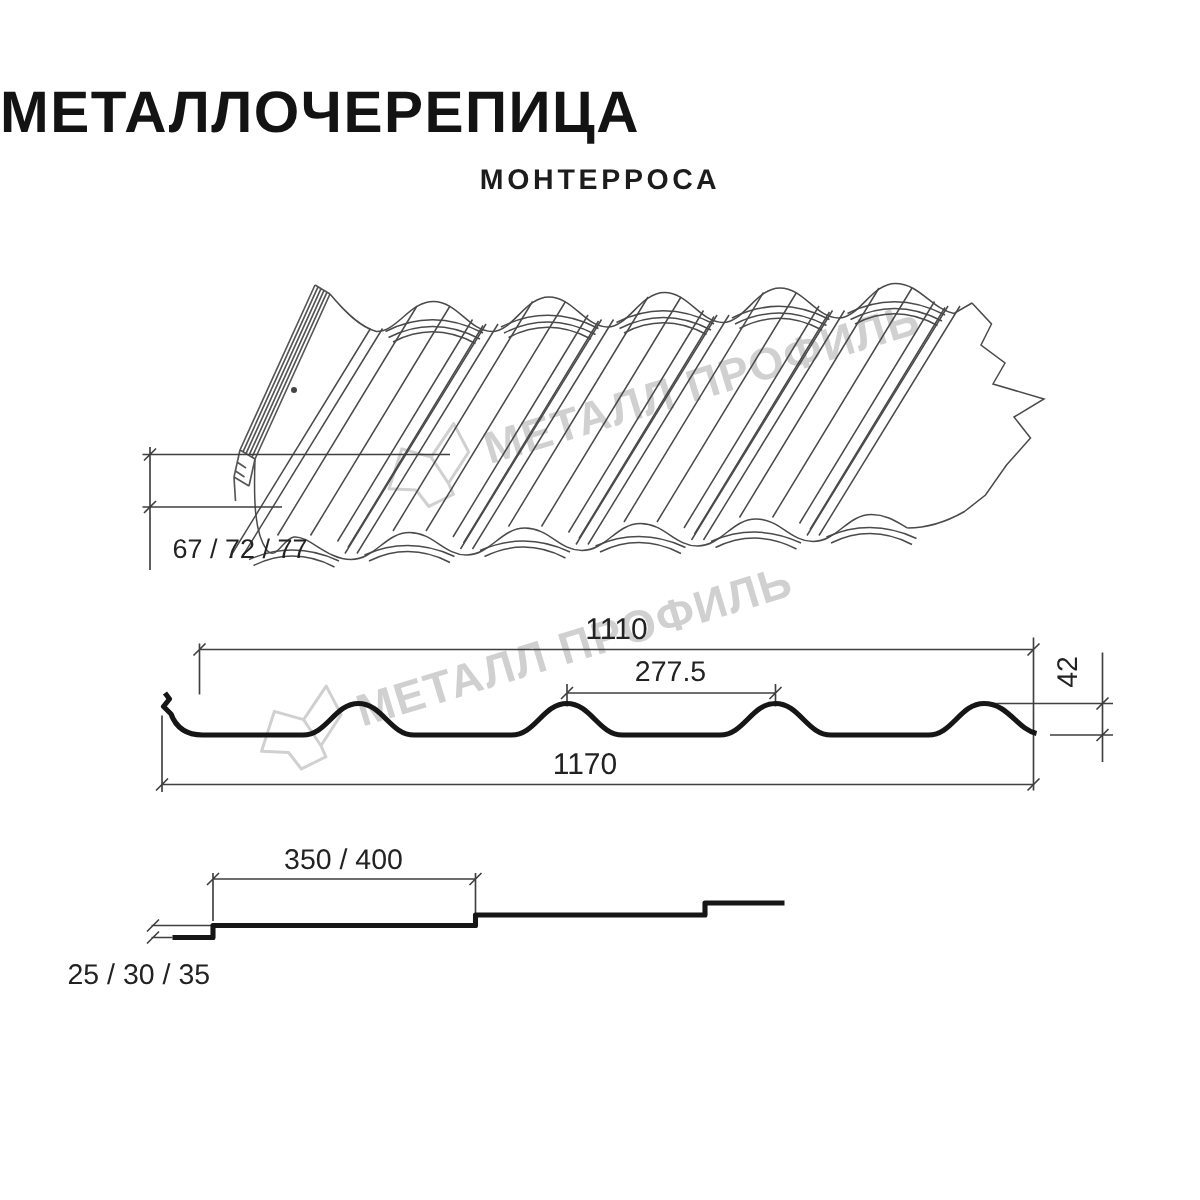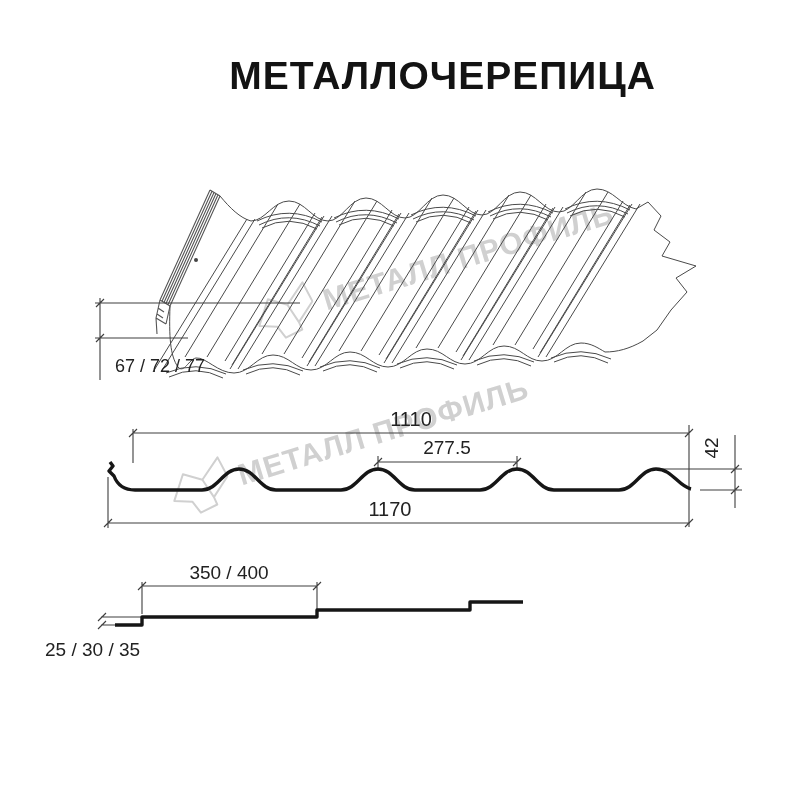--- a/index.html
+++ b/index.html
@@ -1,19 +1,19 @@
 <!DOCTYPE html>
 <html><head>
 <meta charset="utf-8">
 <style>
   html,body{margin:0;padding:0;background:#fff;}
   #canvas{position:relative;width:800px;height:800px;background:#ffffff;overflow:hidden;
           font-family:"Liberation Sans",sans-serif;}
   .abs{position:absolute;}
-  #page-title{top:54px;left:0;width:656px;text-align:right;font-size:39px;font-weight:800;
+  #page-title{top:54px;left:0;width:656px;text-align:left;font-size:39px;font-weight:800;
               letter-spacing:1px;color:#131313;z-index:5;}
   #page-subtitle{top:110px;left:0;width:800px;text-align:center;font-size:19px;font-weight:600;
               letter-spacing:2.5px;color:#1c1c1c;z-index:5;}
   .wm{display:flex;align-items:center;gap:10px;color:#d0d0d0;font-weight:700;font-size:30px;
       letter-spacing:1px;white-space:nowrap;transform-origin:0 50%;transform:rotate(-17deg);z-index:1;}
   .wm svg{flex:0 0 auto;}
   svg{display:block;}
   svg text{font-family:"Liberation Sans",sans-serif;fill:#222222;}
   .drawing{z-index:2;}
 </style>
@@ -30,20 +30,21 @@
   </div>
 
   <div class="abs wm" style="left:170px;top:470px;">
     <svg width="62" height="54" viewBox="0 0 62 54">
       <path d="M3 32 L19 9 L36 20 L57 3 L61 24 L42 40 L43 48 L25 51 L20 38 Z M36 20 L42 40" fill="none" stroke="#d0d0d0" stroke-width="2" stroke-linejoin="round"></path>
     </svg>
     <span>МЕТАЛЛ ПРОФИЛЬ</span>
   </div>
 
   <div class="abs" id="page-title">МЕТАЛЛОЧЕРЕПИЦА</div>
+  <div class="abs" id="page-subtitle">МОНТЕРРОСА</div>
 
   <svg class="abs drawing" style="left:60px;top:168px;" width="660" height="230" viewBox="0 0 660 230">
     <g stroke="#4a4a4a" stroke-width="1" fill="none">
 
       <path d="M160 28 C170 40 180 50 191 53 C205 53 213 33 229 33 C245 33 253 53 268 53
                C282 53 290 30 306 30 C322 30 330 50 345 50 C359 50 367 27 383 27
                C399 27 407 47 422 47 C436 47 444 24 460 24 C476 24 484 44 499 44
                C513 44 521 21 537 21 C553 21 561 38 576 41 L588 34"></path>
 
       <path d="M197 53 Q229 37 262 54 M199 57 Q229 42 260 58 M202 60 Q229 46 257 61"></path>

